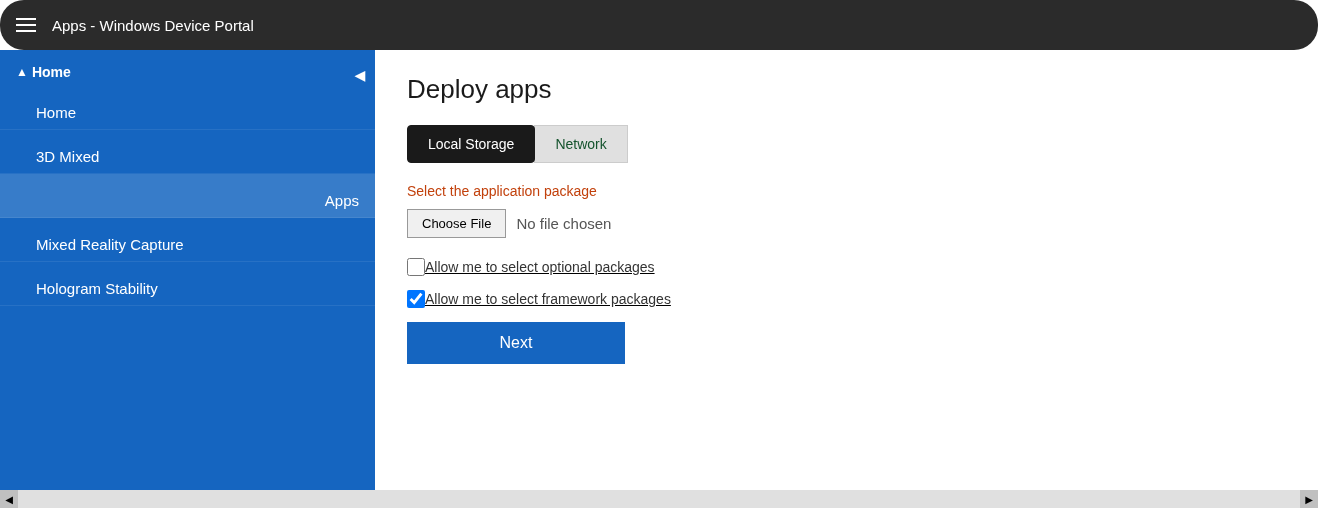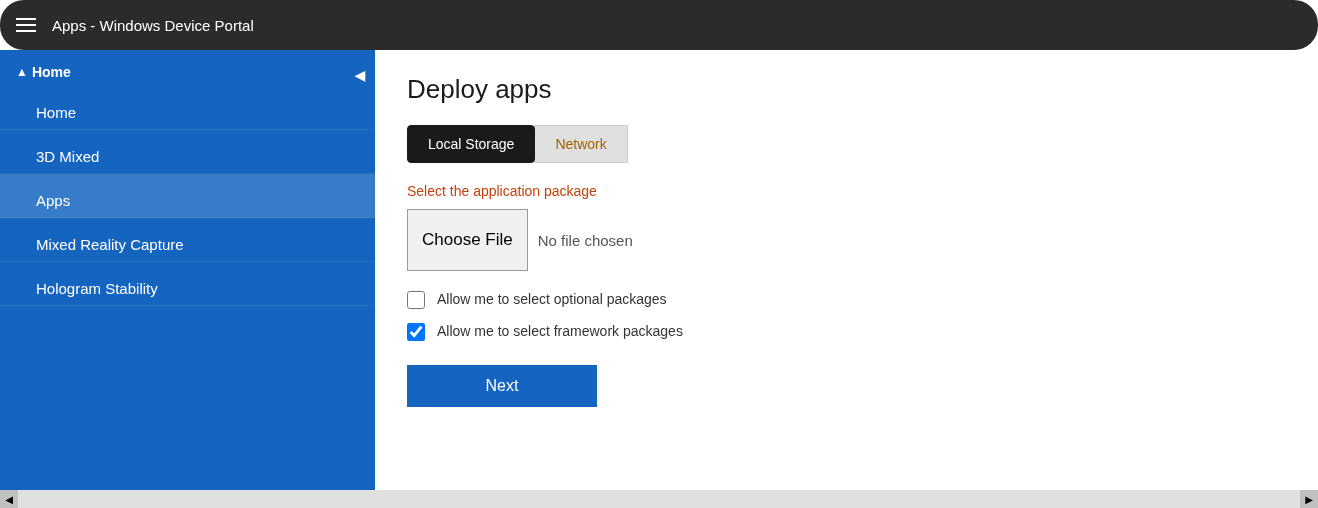--- a/index.html
+++ b/index.html
@@ -70,20 +70,21 @@
     }
     #sidebar .nav-item {
       padding: 18px 16px 8px 36px;
       font-size: 15px;
       font-weight: 400;
       cursor: pointer;
       border-bottom: 1px solid rgba(255,255,255,0.08);
     }
     #sidebar .nav-item.active {
       background: rgba(255,255,255,0.15);
+      text-align: right;
     }
 
     
     #content {
       flex: 1;
       background: #fff;
       padding: 24px 32px;
       overflow-y: auto;
     }
     #content h1 {
@@ -97,21 +98,21 @@
     .tab-bar {
       display: flex;
       margin-bottom: 20px;
     }
     .tab-item {
       padding: 10px 20px;
       font-size: 14px;
       cursor: pointer;
       border: 1px solid #ccc;
       background: #e0e0e0;
-      color: #a16207;
+      color: #14532d;
       margin-right: -1px;
     }
     .tab-item.active {
       background: #1a1a1a;
       color: #fff;
       border-color: #1a1a1a;
       z-index: 1;
     }
     .tab-item:first-child { border-radius: 4px; }
 
@@ -121,51 +122,50 @@
       color: #c2410c;
       margin-bottom: 10px;
     }
     .file-row {
       display: flex;
       align-items: center;
       gap: 10px;
       margin-bottom: 20px;
     }
     .choose-file-btn {
-      padding: 20px 14px;
-      font-size: 17px;
+      padding: 6px 14px;
+      font-size: 13px;
       background: #f0f0f0;
       border: 1px solid #999;
       cursor: pointer;
     }
     .no-file-text {
       font-size: 15px;
       color: #555;
     }
 
     .checkbox-row {
       display: flex;
-      align-items: flex-start;
-      gap: 12px;
+      align-items: center;
       margin-bottom: 14px;
+      text-decoration: underline;
     }
     .checkbox-row input[type="checkbox"] {
       width: 18px;
       height: 18px;
       cursor: pointer;
     }
     .checkbox-label {
       font-size: 14px;
       color: #333;
     }
 
     .next-btn {
-      margin-top: 10px;
       padding: 12px 0;
-      width: 190px;
+      width: 218px;
       background: #1565c0;
       color: #fff;
       border: none;
       font-size: 16px;
       cursor: pointer;
       text-align: center;
     }
 
     
     #scrollbar-area {

